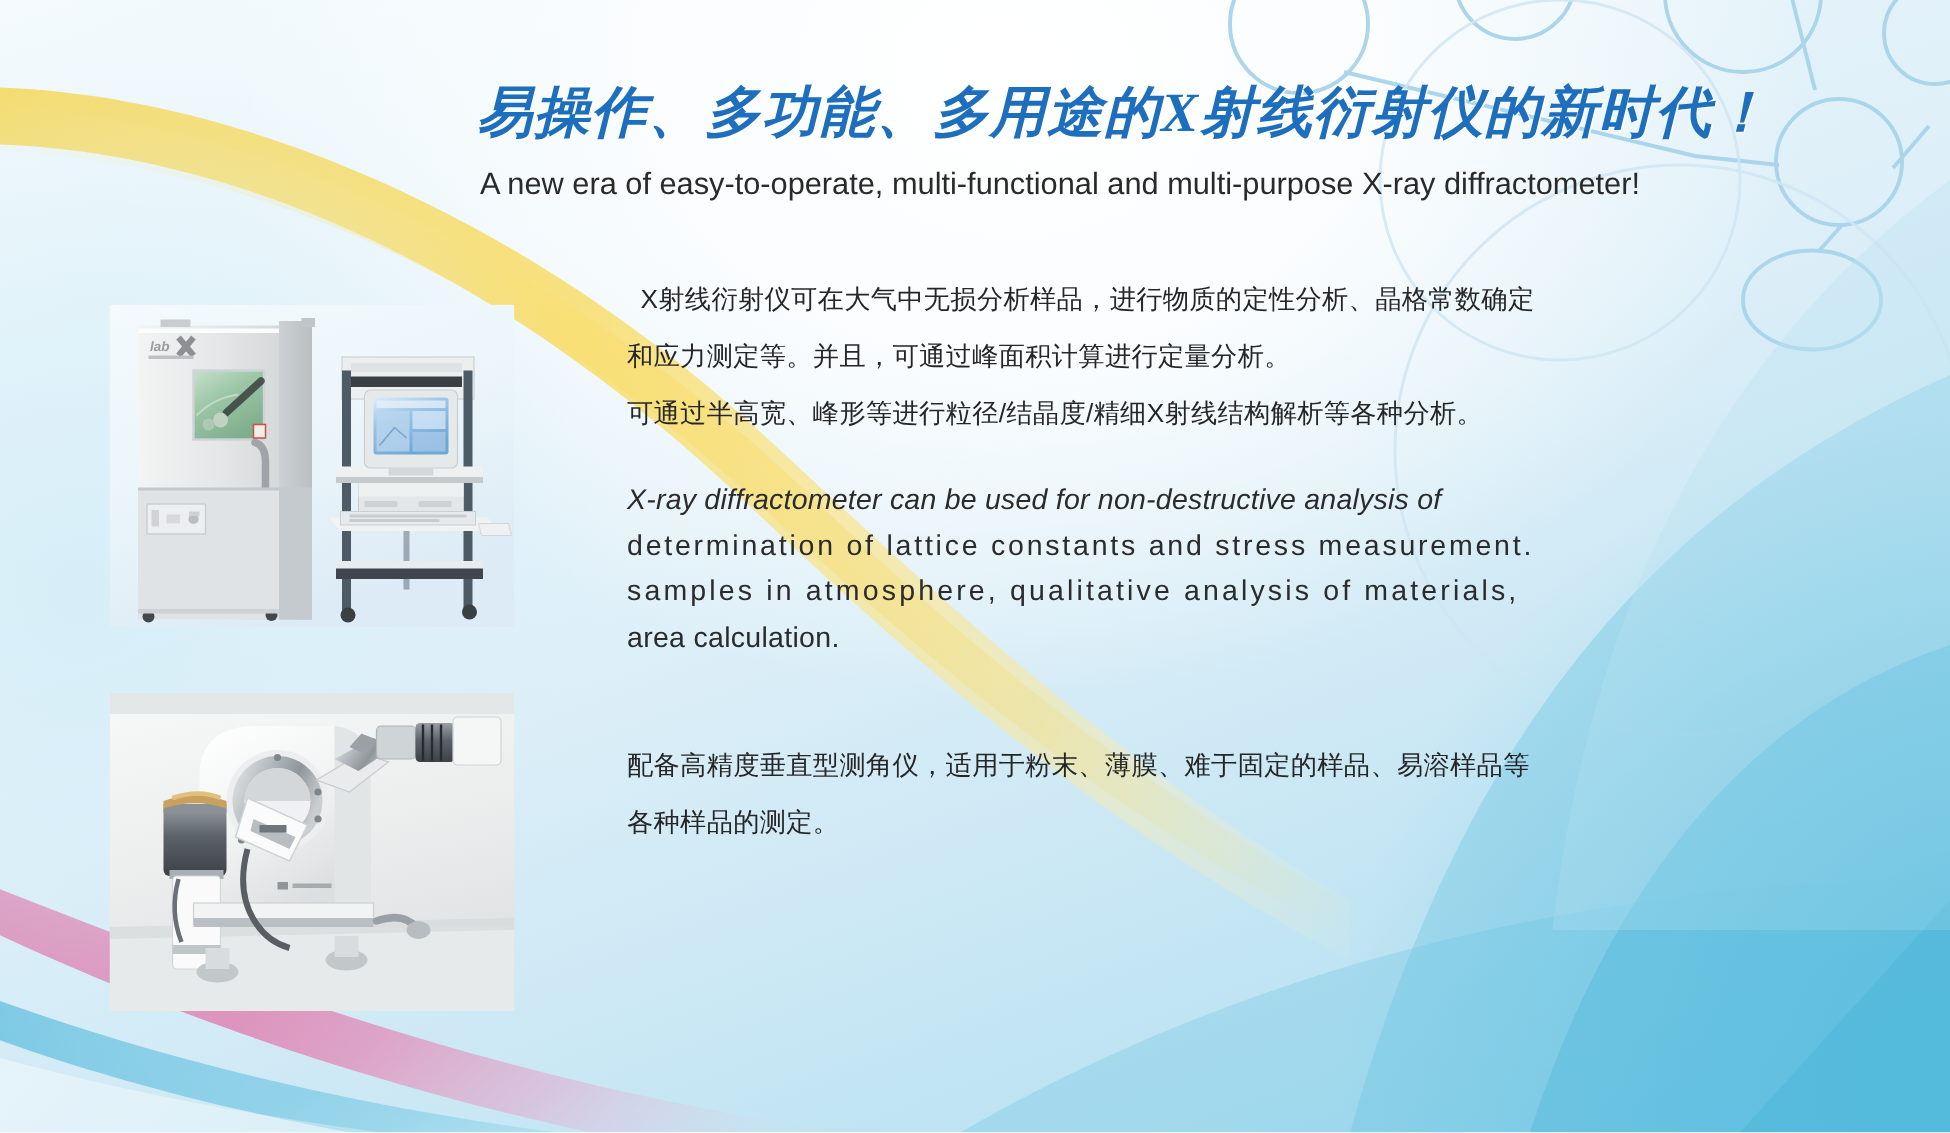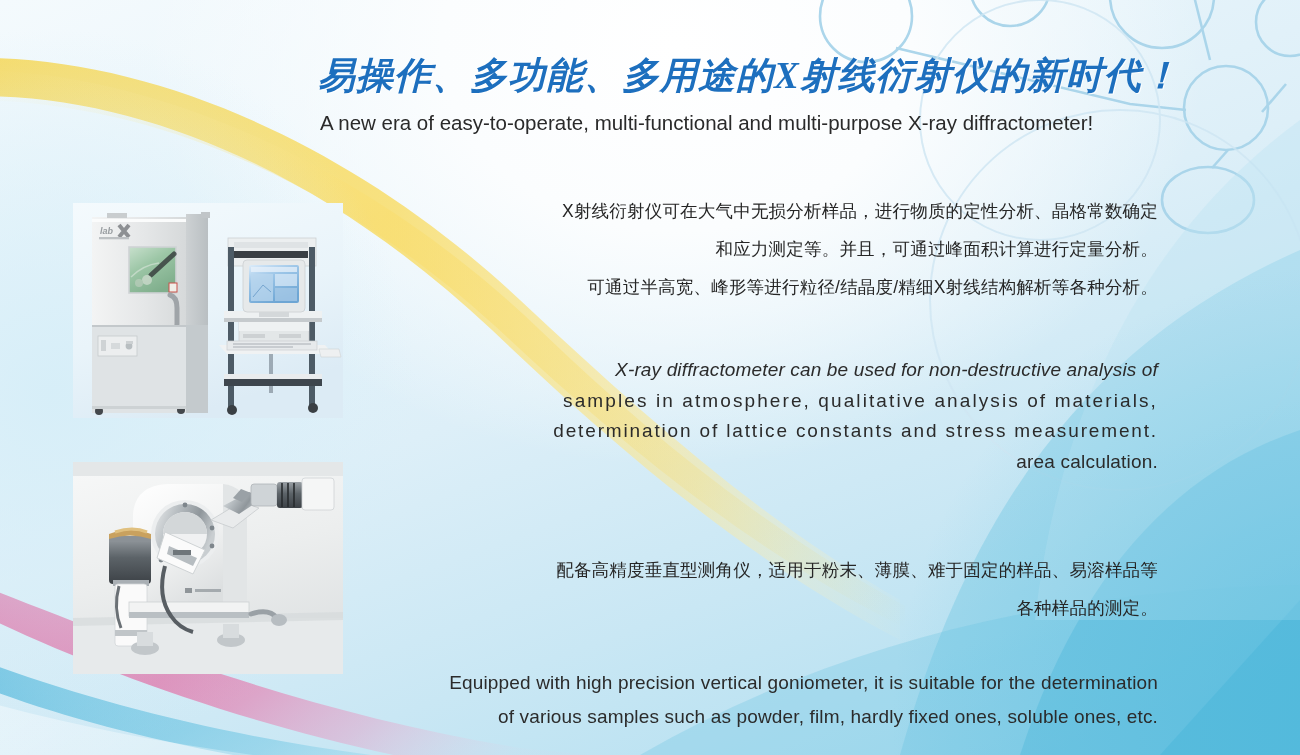--- a/index.html
+++ b/index.html
@@ -65,21 +65,21 @@
     font-size: 20.5px;
     line-height: 26px;
     color: #2a2a2a;
     white-space: nowrap;
   }
 
   #body-block {
     position: absolute;
     left: 414px; top: 176px; width: 760px;
   }
-  .para { margin: 16px; text-align: right; }
+  .para { margin: 4px; }
   .para-cn {
     font-size: 17.5px;
     line-height: 38px;
     color: #262626;
     letter-spacing: 0.2px;
   }
   .para-cn .indent { padding-left: 9px; }
   .para-en {
     font-size: 19px;
     line-height: 30.5px;
@@ -405,35 +405,30 @@
     <div class="para para-cn">
       <div class="indent">X射线衍射仪可在大气中无损分析样品，进行物质的定性分析、晶格常数确定</div>
       <div>和应力测定等。并且，可通过峰面积计算进行定量分析。</div>
       <div>可通过半高宽、峰形等进行粒径/结晶度/精细X射线结构解析等各种分析。</div>
     </div>
 
     <div class="gap-a"></div>
 
     <div class="para para-en">
       <span class="ln j1">X-ray diffractometer can be used for non-destructive analysis of</span>
+      <span class="ln j3">determination of lattice constants and stress measurement.</span>
       <span class="ln j2">samples in atmosphere, qualitative analysis of materials,</span>
-      <span class="ln j3">determination of lattice constants and stress measurement.</span>
       <span class="ln j5">area calculation.</span>
     </div>
 
     <div class="gap-b"></div>
 
     <div class="para para-cn">
       <div>配备高精度垂直型测角仪，适用于粉末、薄膜、难于固定的样品、易溶样品等</div>
       <div>各种样品的测定。</div>
     </div>
 
     <div class="gap-c"></div>
 
-    <div class="para para-en2">
-      <span class="ln">Equipped with high precision vertical goniometer, it is suitable for</span>
-      <span class="ln">the determination of various samples such as powder, film, hardly</span>
-      <span class="ln">fixed ones, soluble ones, etc.</span>
-    </div>
 
   </div>
 
 </div>
 
 </body></html>

